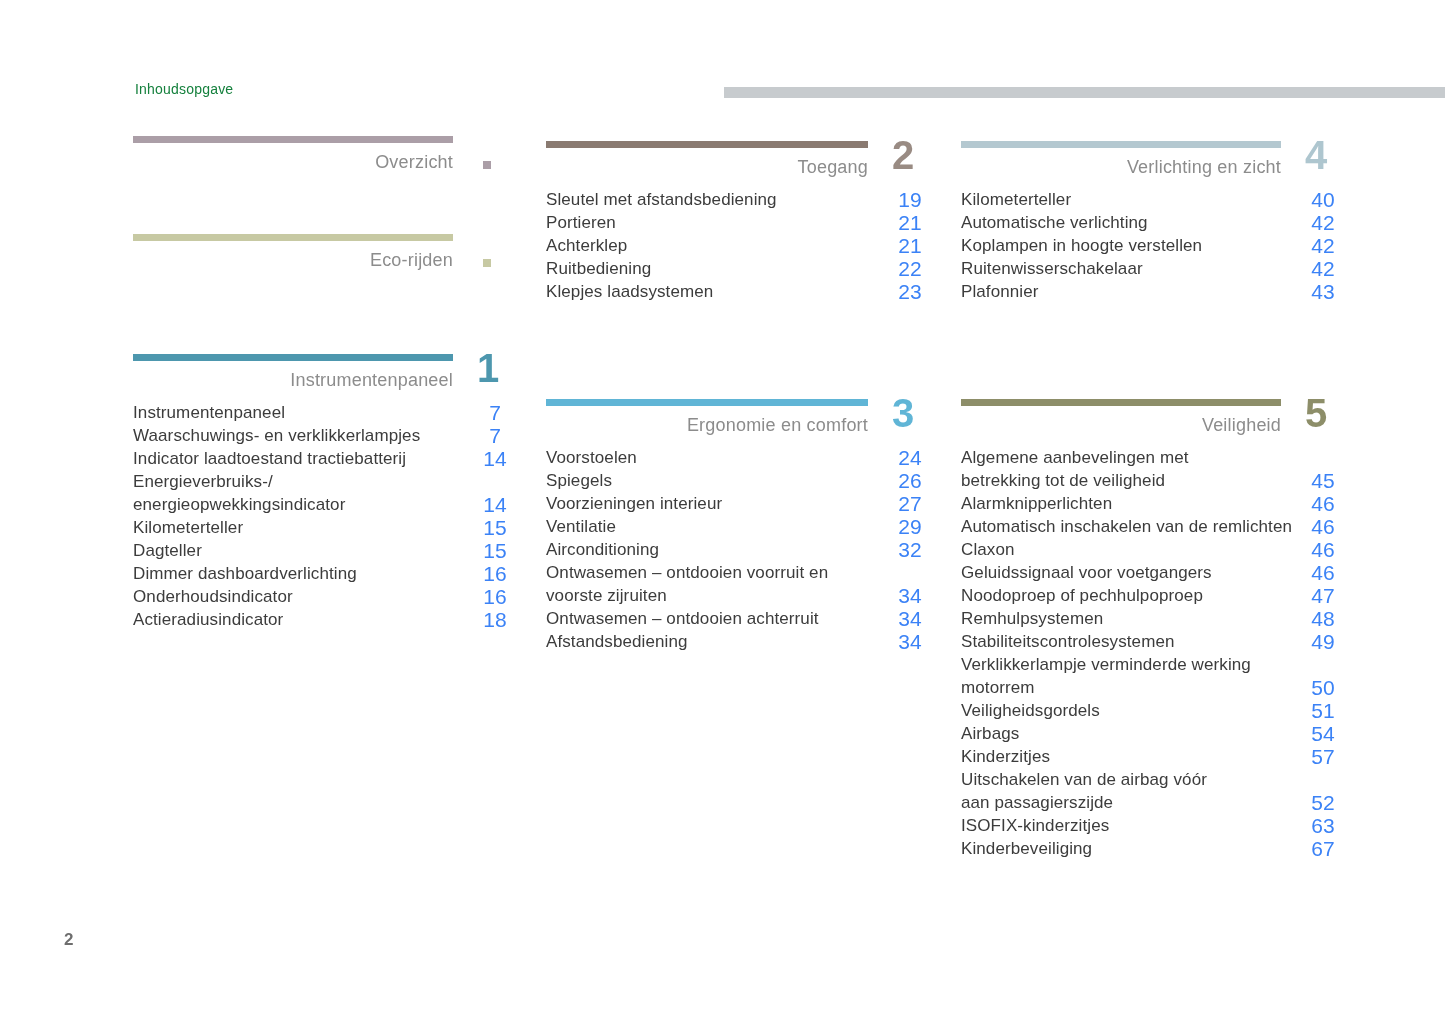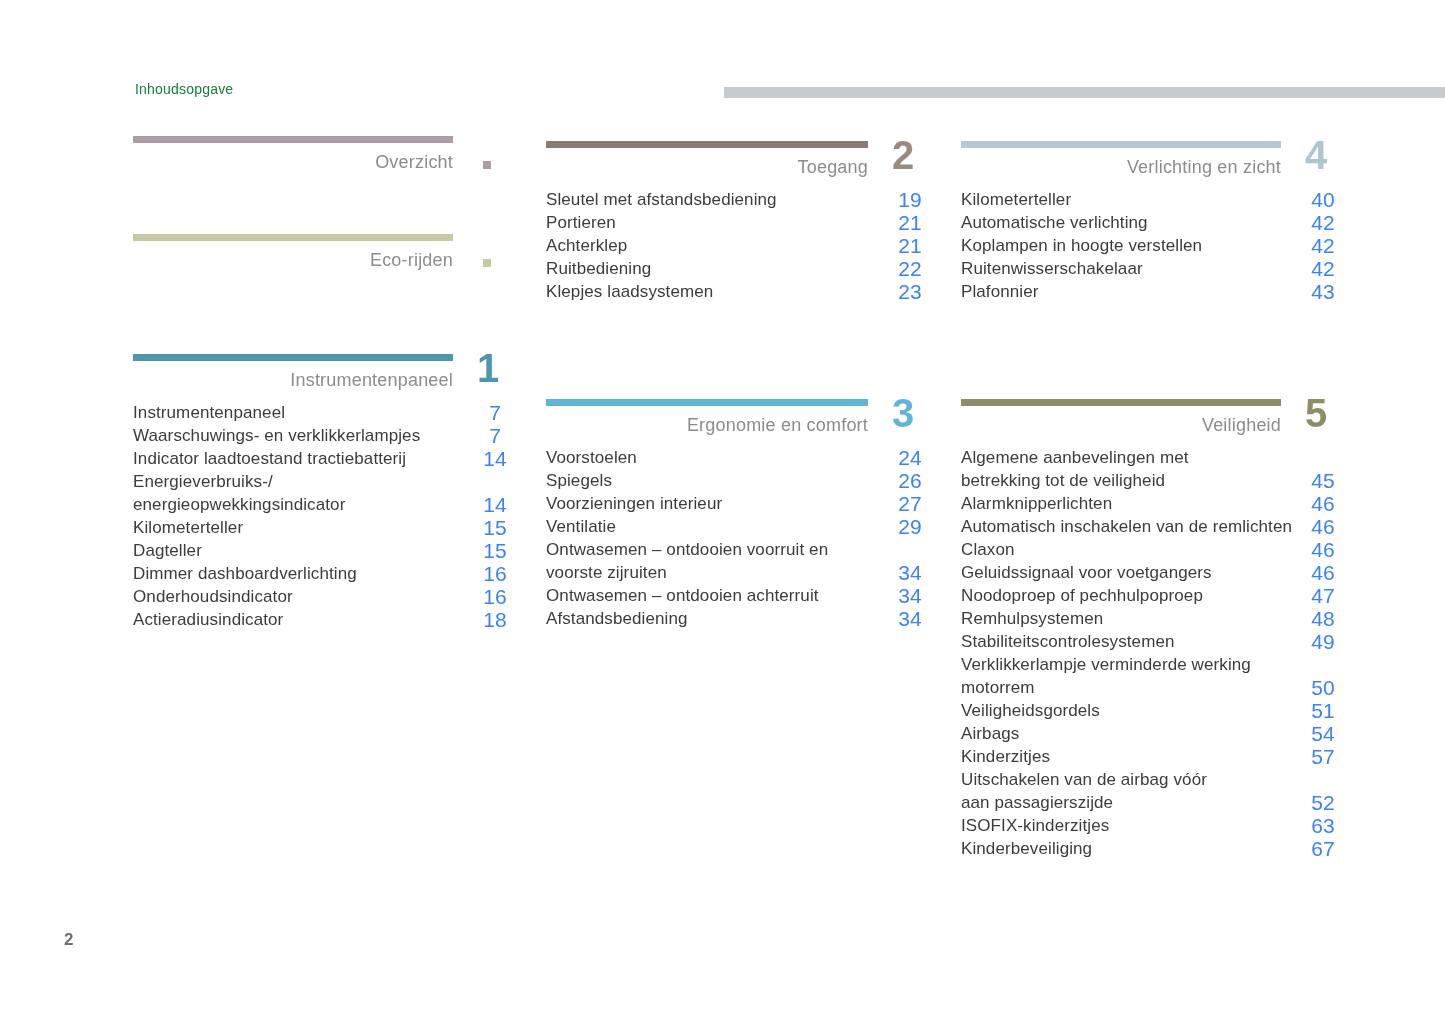--- a/index.html
+++ b/index.html
@@ -164,20 +164,24 @@
       </div>
       <div class="row">
         <div class="lbl">Voorzieningen interieur</div>
         <div class="pg">27</div>
       </div>
       <div class="row">
         <div class="lbl">Ventilatie</div>
         <div class="pg">29</div>
       </div>
       <div class="row">
+        <div class="lbl">Airconditioning</div>
+        <div class="pg">32</div>
+      </div>
+      <div class="row">
         <div class="lbl">Ontwasemen – ontdooien voorruit en
 voorste zijruiten</div>
         <div class="pg">34</div>
       </div>
       <div class="row">
         <div class="lbl">Ontwasemen – ontdooien achterruit</div>
         <div class="pg">34</div>
       </div>
       <div class="row">
         <div class="lbl">Afstandsbediening</div>

